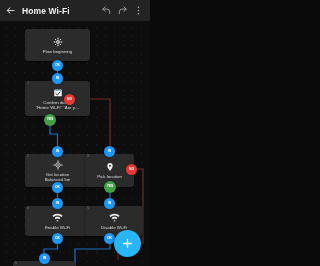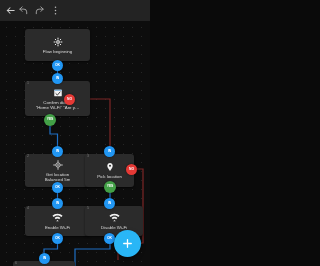--- a/index.html
+++ b/index.html
@@ -88,20 +88,21 @@
 
 <div class="appbar">
 
   <div class="appbar-icon">
     <svg width="11" height="11" viewBox="0 0 24 24" fill="none" stroke="#e6e6e6" stroke-width="2.2" stroke-linecap="round" stroke-linejoin="round">
       <line x1="20" y1="12" x2="5" y2="12"></line>
       <polyline points="11,18 5,12 11,6"></polyline>
     </svg>
   </div>
 
+  <div class="title">Home Wi-Fi</div>
 
   <div class="appbar-right">
 
     <div class="appbar-icon">
       <svg width="11" height="11" viewBox="0 0 24 24" fill="none" stroke="#b9b9b9" stroke-width="2" stroke-linecap="round" stroke-linejoin="round">
         <polyline points="9,14 4,9 9,4"></polyline>
         <path d="M4 9h9a6 6 0 0 1 6 6v4"></path>
       </svg>
     </div>
 

